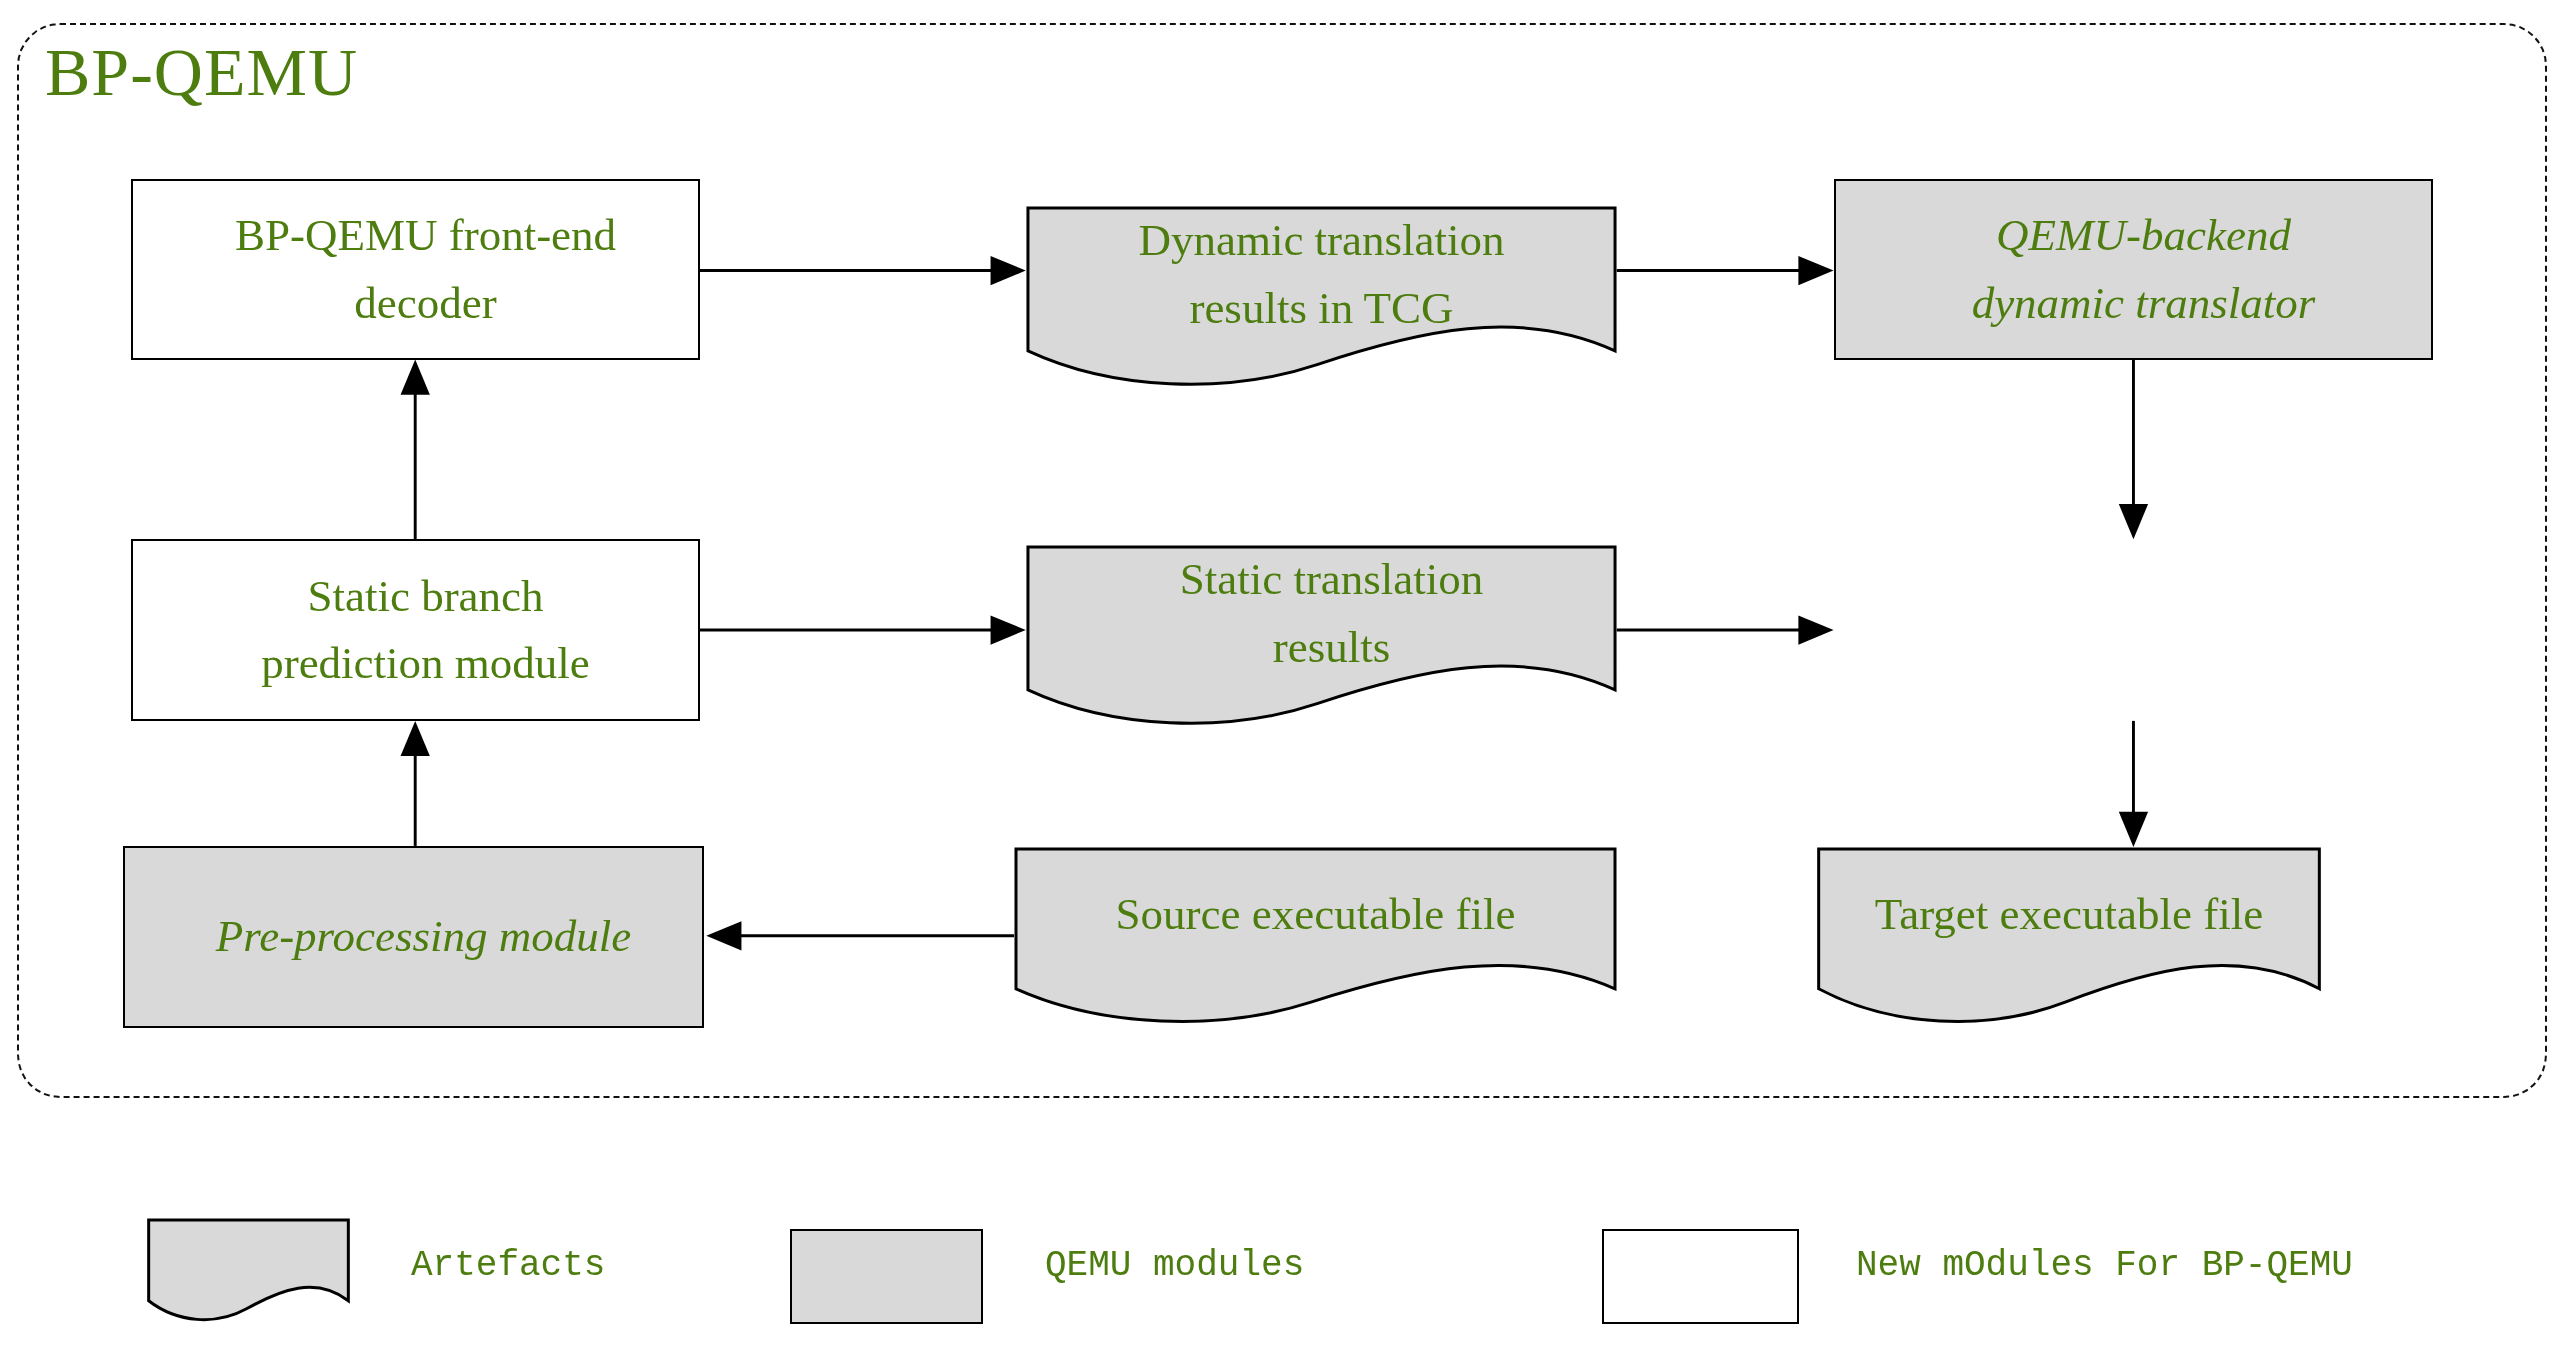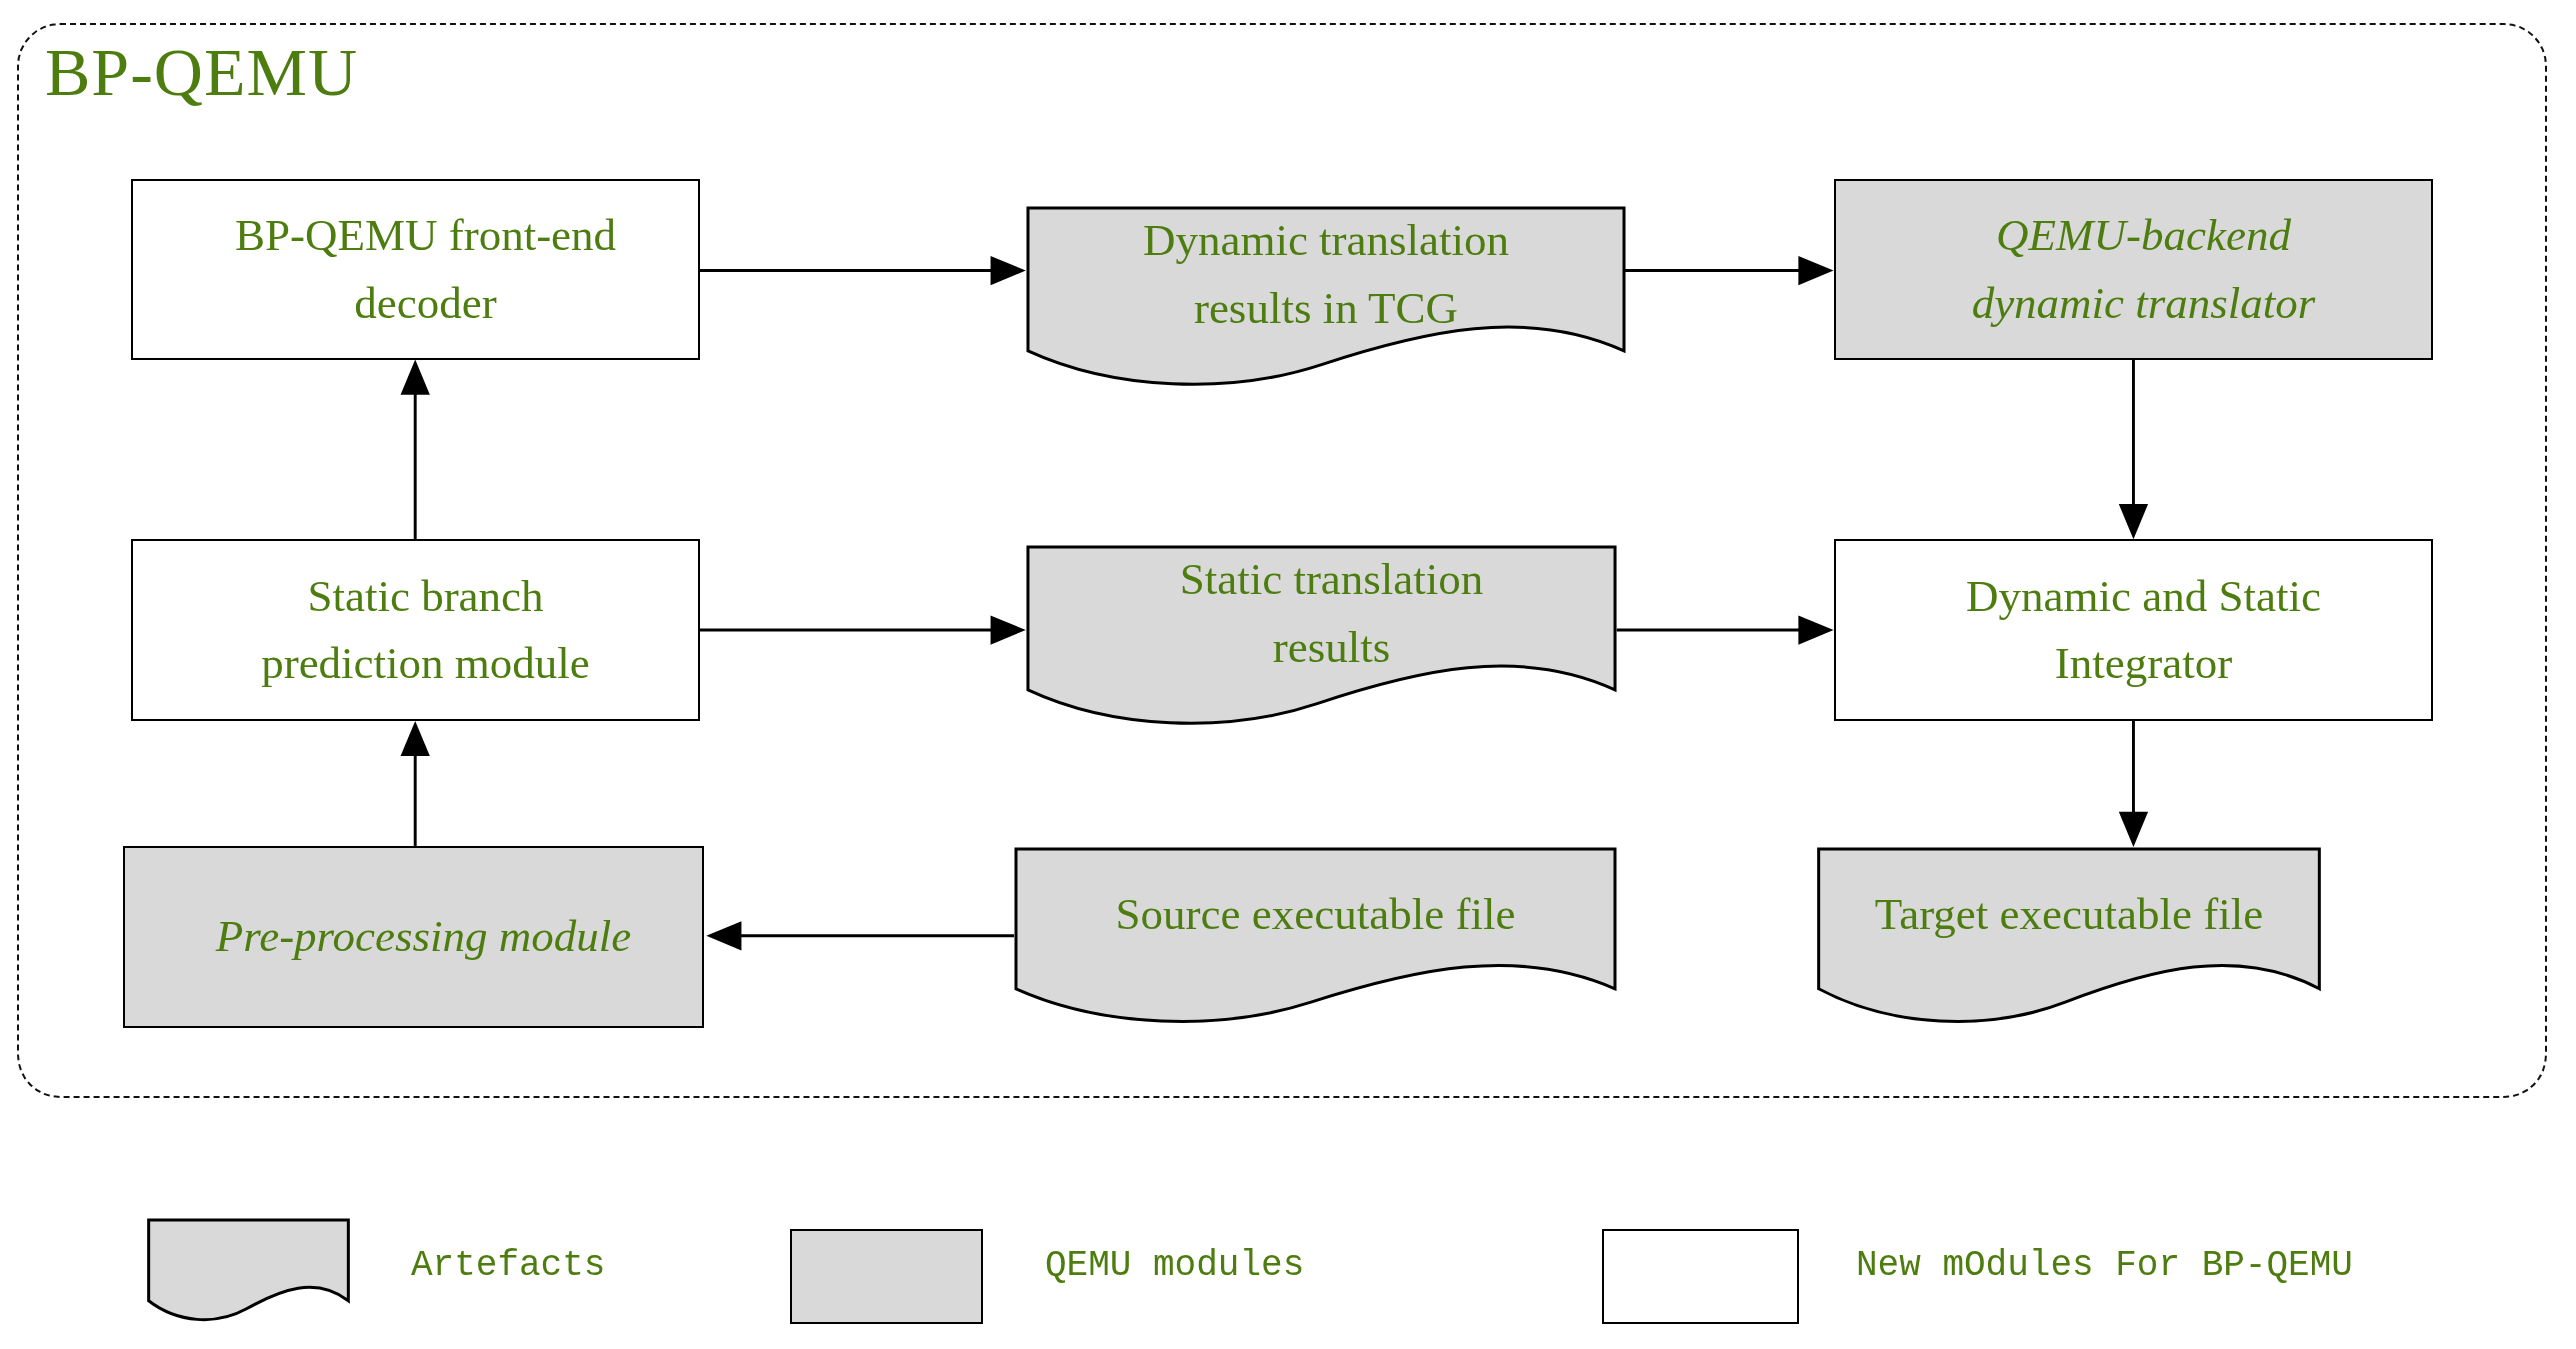--- a/index.html
+++ b/index.html
@@ -89,21 +89,21 @@
     <g>
       <line x1="1038" y1="958" x2="753" y2="958"></line>
       <polygon points="723,958 759,943 759,973"></polygon>
     </g>
   </svg>
 
   <div class="node rect" style="left:131px;top:179px;width:569px;height:181px;">
     <span class="lbl narrow">BP-QEMU front-end decoder</span>
   </div>
 
-  <div class="node artifact" style="left:1026px;top:206px;width:591px;height:186px;padding-left:9px;">
+  <div class="node artifact" style="left:1026px;top:206px;width:591px;height:186px;">
     <svg viewBox="0 0 605 190" preserveAspectRatio="none">
       <path class="docpath" d="M2,2 L603,2 L603,148 C505,103 400,128 298,162 C205,193 88,188 2,148 Z"></path>
     </svg>
     <span class="lblwrap">
         <span class="lbl">Dynamic translation results in TCG</span>
       </span>
   </div>
 
   <div class="node rect gray" style="left:1834px;top:179px;width:599px;height:181px;">
     <span class="lbl narrow">QEMU-backend dynamic translator</span>
@@ -115,23 +115,20 @@
 
   <div class="node artifact" style="left:1026px;top:545px;width:591px;height:186px;">
     <svg viewBox="0 0 605 190" preserveAspectRatio="none">
       <path class="docpath" d="M2,2 L603,2 L603,148 C505,103 400,128 298,162 C205,193 88,188 2,148 Z"></path>
     </svg>
     <span class="lblwrap">
         <span class="lbl narrow">Static translation results</span>
       </span>
   </div>
 
-  <div class="node rect" style="left:1834px;top:539px;width:599px;height:182px;">
-    <span class="lbl narrow">Dynamic and Static Integrator</span>
-  </div>
 
   <div class="node rect gray" style="left:123px;top:846px;width:581px;height:182px;">
     <span class="lbl narrow">Pre-processing module</span>
   </div>
 
   <div class="node artifact" style="left:1014px;top:847px;width:603px;height:182px;">
     <svg viewBox="0 0 605 190" preserveAspectRatio="none">
       <path class="docpath" d="M2,2 L603,2 L603,148 C505,103 400,128 298,162 C205,193 88,188 2,148 Z"></path>
     </svg>
     <span class="lblwrap">

